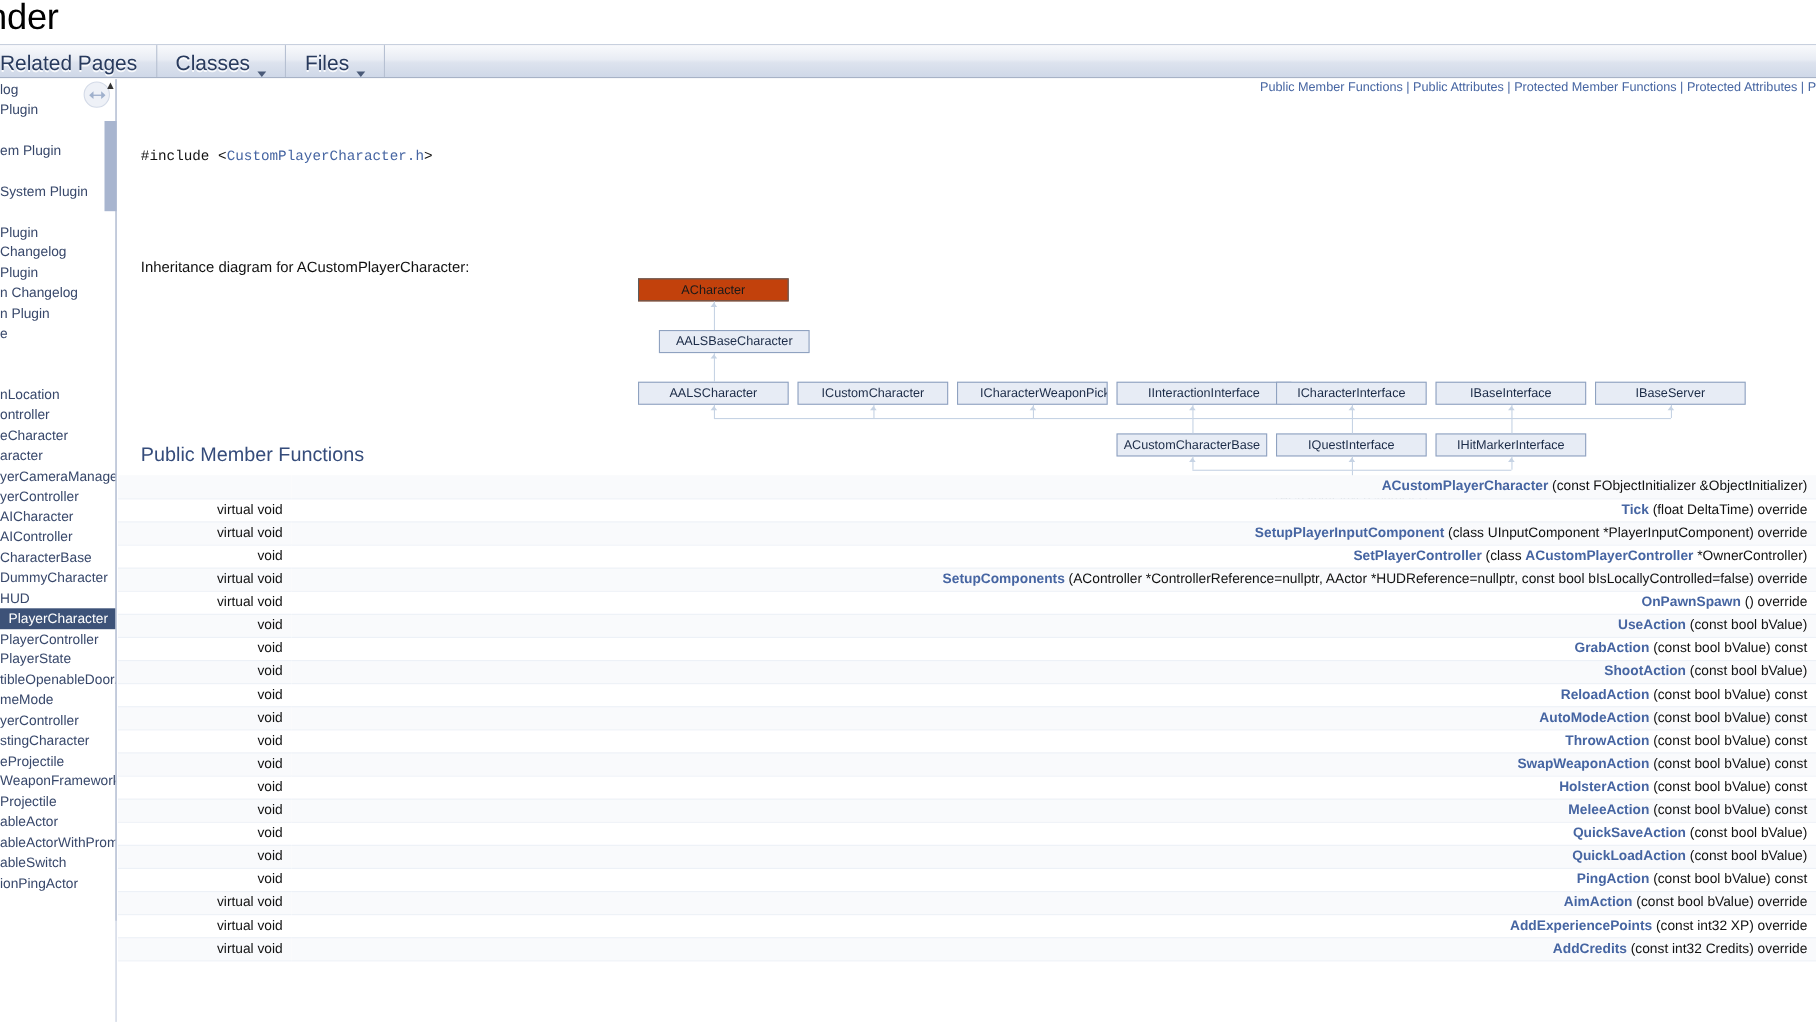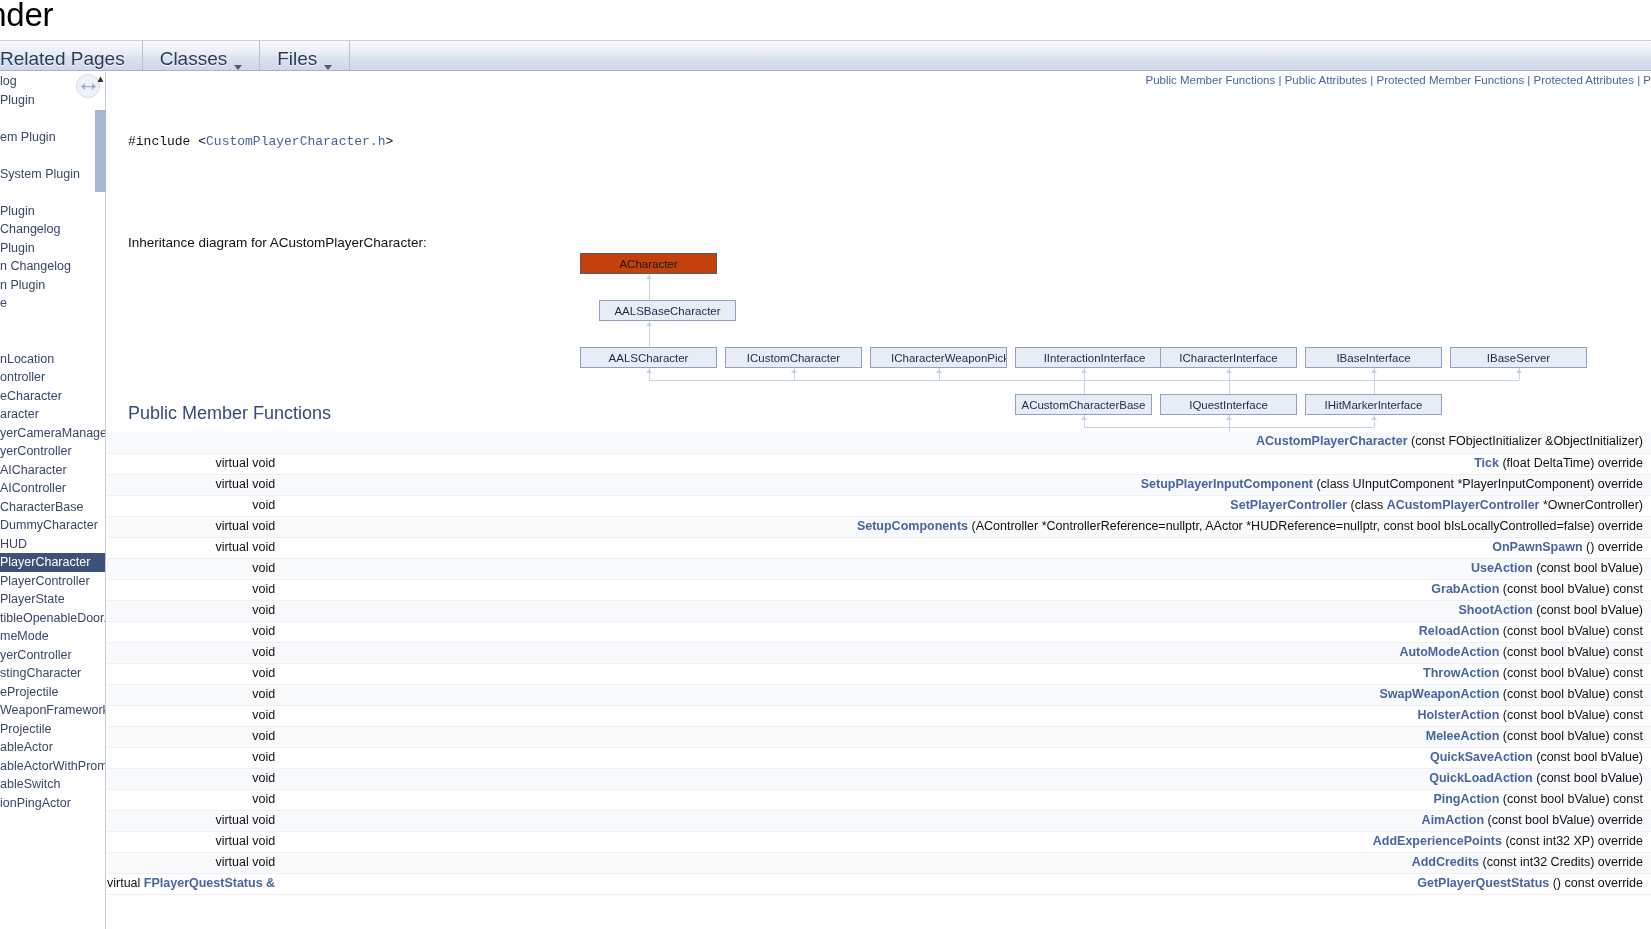--- a/index.html
+++ b/index.html
@@ -67,20 +67,21 @@
     font-size: 12.5px; color: #38486b;
     white-space: nowrap;
     padding-left: 0;
     cursor: pointer;
     overflow: hidden;
   }
   .navitem.spacer { color: transparent; }
   .navitem.selected {
     background: #3d5278;
     color: #ffffff;
+    text-align: center;
   }
 
   
   #splitbar-handle {
     position: absolute; left: 76px; top: 74px;
     width: 24px; height: 24px;
     border-radius: 50%;
     background: #eef1f7;
     border: 1px solid #d3dae7;
     display: flex; align-items: center; justify-content: center;
@@ -441,20 +442,16 @@
           <td class="memItemRight"><span class="memlink">AimAction</span><span class="plain"> (const bool bValue) override</span></td>
         </tr>
         <tr>
           <td class="memItemLeft"><span>virtual void</span></td>
           <td class="memItemRight"><span class="memlink">AddExperiencePoints</span><span class="plain"> (const int32 XP) override</span></td>
         </tr>
         <tr>
           <td class="memItemLeft"><span>virtual void</span></td>
           <td class="memItemRight"><span class="memlink">AddCredits</span><span class="plain"> (const int32 Credits) override</span></td>
         </tr>
-        <tr>
-          <td class="memItemLeft"><span class="plain">virtual </span><span class="reftype">FPlayerQuestStatus &amp;</span></td>
-          <td class="memItemRight"><span class="memlink">GetPlayerQuestStatus</span><span class="plain"> () const override</span></td>
-        </tr>
       </tbody>
   </table>
 
 </div>
 
 </body></html>

